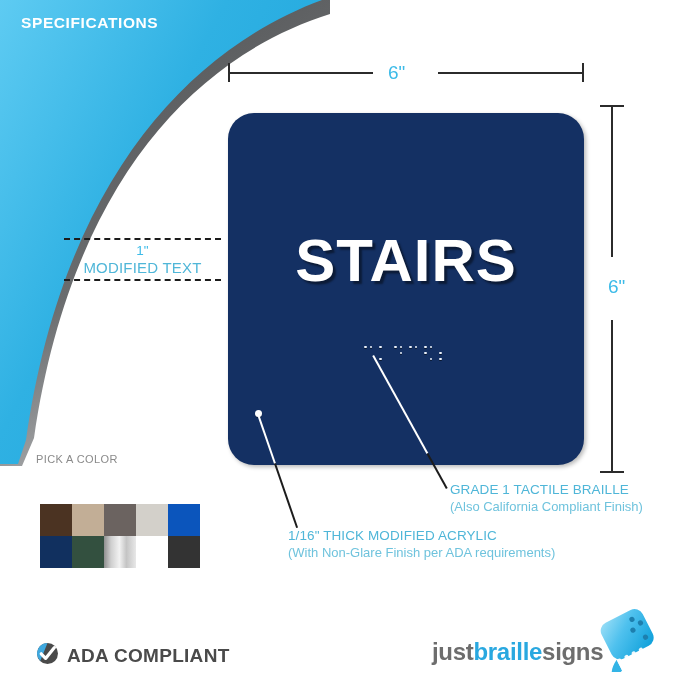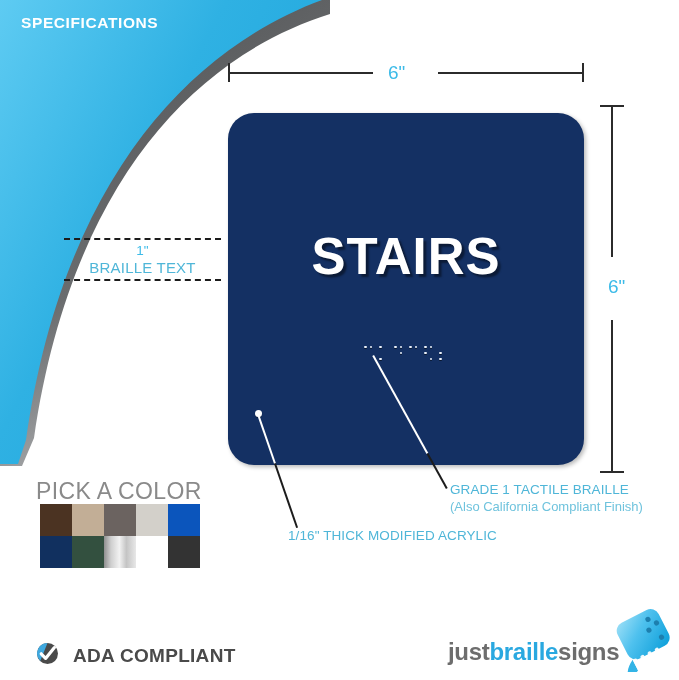--- a/index.html
+++ b/index.html
@@ -52,21 +52,21 @@
     background: #143063;
     border-radius: 26px;
     box-shadow: 2px 2px 4px rgba(0,0,0,0.28);
   }
   #sign-text {
     position: absolute;
     left: 0;
     top: 118px;
     width: 100%;
     text-align: center;
-    font-size: 51px;
+    font-size: 60px;
     font-weight: bold;
     color: #ffffff;
     letter-spacing: 1px;
     line-height: 1;
     text-shadow: 3px 3px 2px rgba(0,0,0,0.45);
   }
 
   
   #braille {
     position: absolute;
@@ -174,22 +174,22 @@
     color: #6fc3dd;
     line-height: 1.3;
   }
   #callout-braille { left: 450px; top: 481px; text-align: left; }
   #callout-acrylic { left: 288px; top: 527px; text-align: left; }
 
   
   #pick-color-title {
     position: absolute;
     left: 36px;
-    top: 478px;
-    font-size: 23px;
+    top: 453px;
+    font-size: 11px;
     color: #8a8a8a;
     letter-spacing: 0.4px;
   }
   #swatch-grid {
     position: absolute;
     left: 40px;
     top: 504px;
     display: grid;
     grid-template-columns: repeat(5, 32px);
     grid-template-rows: repeat(2, 32px);
@@ -197,32 +197,32 @@
   }
   .swatch { width: 32px; height: 32px; }
 
   
   #ada-badge-row {
     position: absolute;
     left: 36px;
     top: 642px;
     display: flex;
     align-items: center;
-    gap: 14px;
+    gap: 8px;
   }
   #ada-label {
     font-size: 19px;
     font-weight: bold;
     color: #4a4a4a;
     letter-spacing: 0.3px;
   }
 
   #logo {
     position: absolute;
-    left: 448px;
+    left: 432px;
     top: 608px;
     width: 230px;
     height: 64px;
     text-align: right;
   }
   #logo-text {
     position: absolute;
     left: 0;
     bottom: 6px;
     font-size: 24px;
@@ -310,21 +310,21 @@
           <div class="bdot p2"></div>
           <div class="bdot p3"></div>
         </div>
       </div>
   </div>
 
   <div id="tactile-box">
     <div class="dashed-rule"></div>
     <div id="tactile-inner">
       <div id="tactile-size">1"</div>
-      <div id="tactile-main">BRAILLE TEXT</div>
+      <div id="tactile-main">MODIFIED TEXT</div>
     </div>
     <div class="dashed-rule"></div>
   </div>
 
   <div class="leader-dot" style="left:255px; top:410px;"></div>
   <div class="leader" style="left:259px; top:414px; width:120px; height:2px;
               transform: rotate(71deg);">
     <div class="leader-seg" style="width:52px; background:#ffffff;"></div>
     <div class="leader-seg" style="left:52px; width:68px; background:#1c1c1c;"></div>
   </div>
@@ -335,20 +335,21 @@
     <div class="leader-seg" style="left:112px; width:40px; background:#1c1c1c;"></div>
   </div>
 
   <div id="callout-braille" class="callout">
     <div class="callout-main">GRADE 1 TACTILE BRAILLE</div>
     <div class="callout-sub">(Also California Compliant Finish)</div>
   </div>
 
   <div id="callout-acrylic" class="callout">
     <div class="callout-main">1/16" THICK MODIFIED ACRYLIC</div>
+    <div class="callout-sub">(With Non-Glare Finish per ADA requirements)</div>
   </div>
 
   <div id="pick-color-title">PICK A COLOR</div>
   <div id="swatch-grid">
       <div class="swatch" style="background: rgb(75, 51, 34);"></div>
       <div class="swatch" style="background: rgb(194, 174, 150);"></div>
       <div class="swatch" style="background: rgb(107, 99, 96);"></div>
       <div class="swatch" style="background: rgb(211, 208, 202);"></div>
       <div class="swatch" style="background: rgb(11, 85, 188);"></div>
       <div class="swatch" style="background: rgb(17, 48, 95);"></div>

